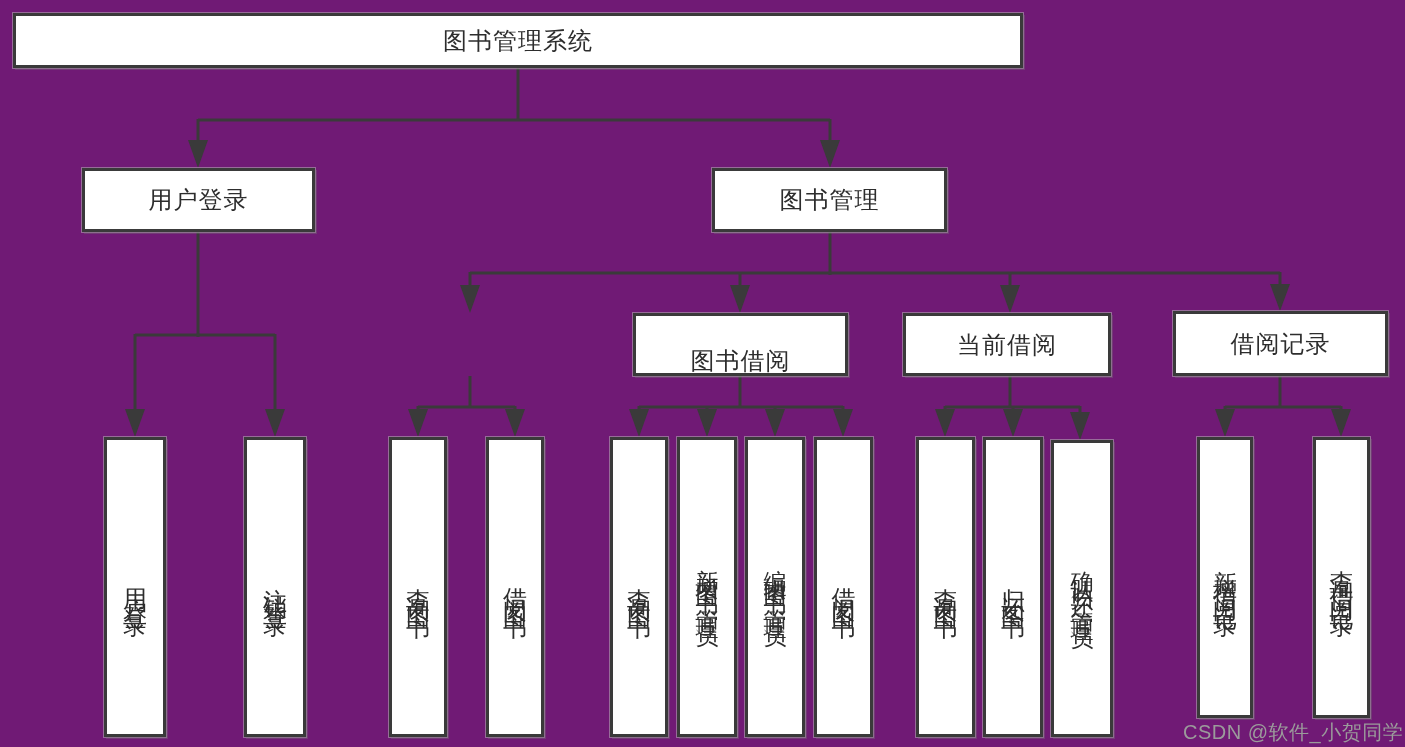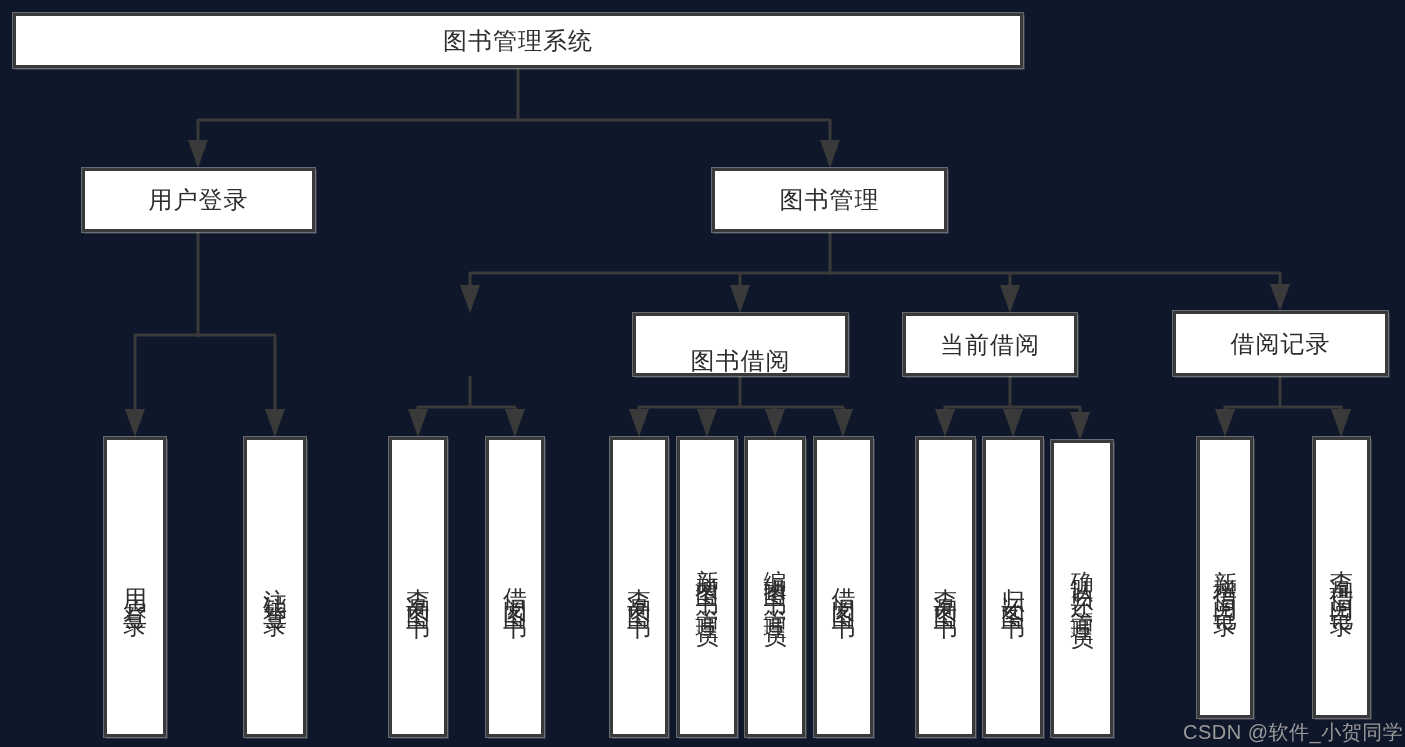--- a/index.html
+++ b/index.html
@@ -1,19 +1,19 @@
 <!DOCTYPE html>
 <html><head>
 <meta charset="utf-8">
 <style>
   html,body{margin:0;padding:0;background:#ffffff;}
   .canvas{
     position:relative;
     width:1405px;height:747px;
-    background:#0f172a;
+    background:#701a75;
     font-family:"Liberation Sans","DejaVu Sans",sans-serif;
     color:#2d2d2d;
     overflow:hidden;
   }
   svg.wires{position:absolute;left:0;top:0;width:1405px;height:747px;}
   .box{
     position:absolute;
     box-sizing:border-box;
     background:#ffffff;
     border:3px solid #3a3a3a;
@@ -31,21 +31,21 @@
     letter-spacing:9px;
     color:#2d2d2d;white-space:nowrap;
   }
   .vlabel.long{letter-spacing:8px;font-size:23px;}
   
   #b-root{left:13px;top:13px;width:1010px;height:55px;}
   #b-login{left:82px;top:168px;width:233px;height:64px;}
   #b-mgmt{left:712px;top:168px;width:235px;height:64px;}
   #b-nbr{left:363px;top:313px;width:215px;height:63px;}
   #b-bbw{left:633px;top:313px;width:215px;height:63px;align-items:flex-end;}
-  #b-cbw{left:903px;top:313px;width:174px;height:63px;}
+  #b-cbw{left:903px;top:313px;width:208px;height:63px;}
   #b-brc{left:1173px;top:311px;width:215px;height:65px;}
   
   .leaf{top:437px;height:300px;}
   #l-ul{left:104px;width:62px;}
   #l-lo{left:244px;width:62px;}
   #l-nq{left:389px;width:58px;}
   #l-nb{left:486px;width:58px;}
   #l-bq{left:610px;width:58px;}
   #l-ba{left:677px;width:60px;}
   #l-be{left:745px;width:60px;}

